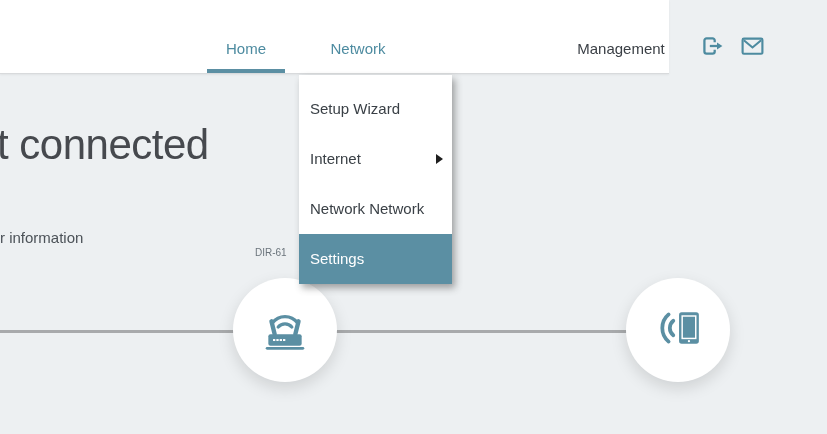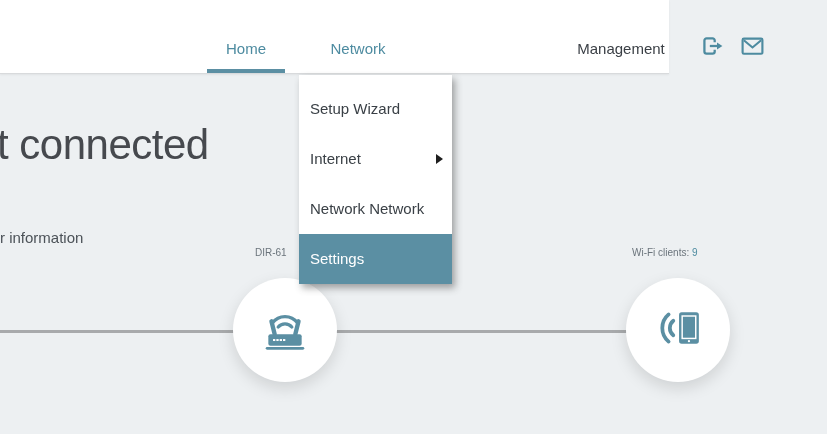--- a/index.html
+++ b/index.html
@@ -114,24 +114,20 @@
             <rect x="12.5" y="32.6" width="2.2" height="1.9"></rect>
             <rect x="15.7" y="32.6" width="2.2" height="1.9"></rect>
             <rect x="18.9" y="32.6" width="2.2" height="1.9"></rect>
             <rect x="22.1" y="32.6" width="2.2" height="1.9"></rect>
           </g>
         </g>
       </svg>
     </span>
   </div>
 
-  <div class="node-label client-label">
-    <span>Wi-Fi clients:</span>
-    <span class="wifi-count">9</span>
-  </div>
   <div class="node-circle client">
     <span>
       <svg width="48" height="42" viewBox="0 0 46 40">
         <path d="M14 7 A17 17 0 0 0 14 33" fill="none" stroke="#5b8fa3" stroke-width="3.6" stroke-linecap="round"></path>
         <path d="M18.5 13 A9 9 0 0 0 18.5 27" fill="none" stroke="#5b8fa3" stroke-width="3.6" stroke-linecap="round"></path>
         <rect x="24" y="5" width="19" height="30" rx="2.5" fill="#5b8fa3"></rect>
         <rect x="27" y="8.5" width="13" height="21.5" fill="#5b8fa3" stroke="#ffffff" stroke-width="1.4"></rect>
         <circle cx="33.5" cy="32.6" r="1.1" fill="#ffffff"></circle>
       </svg>
     </span>

